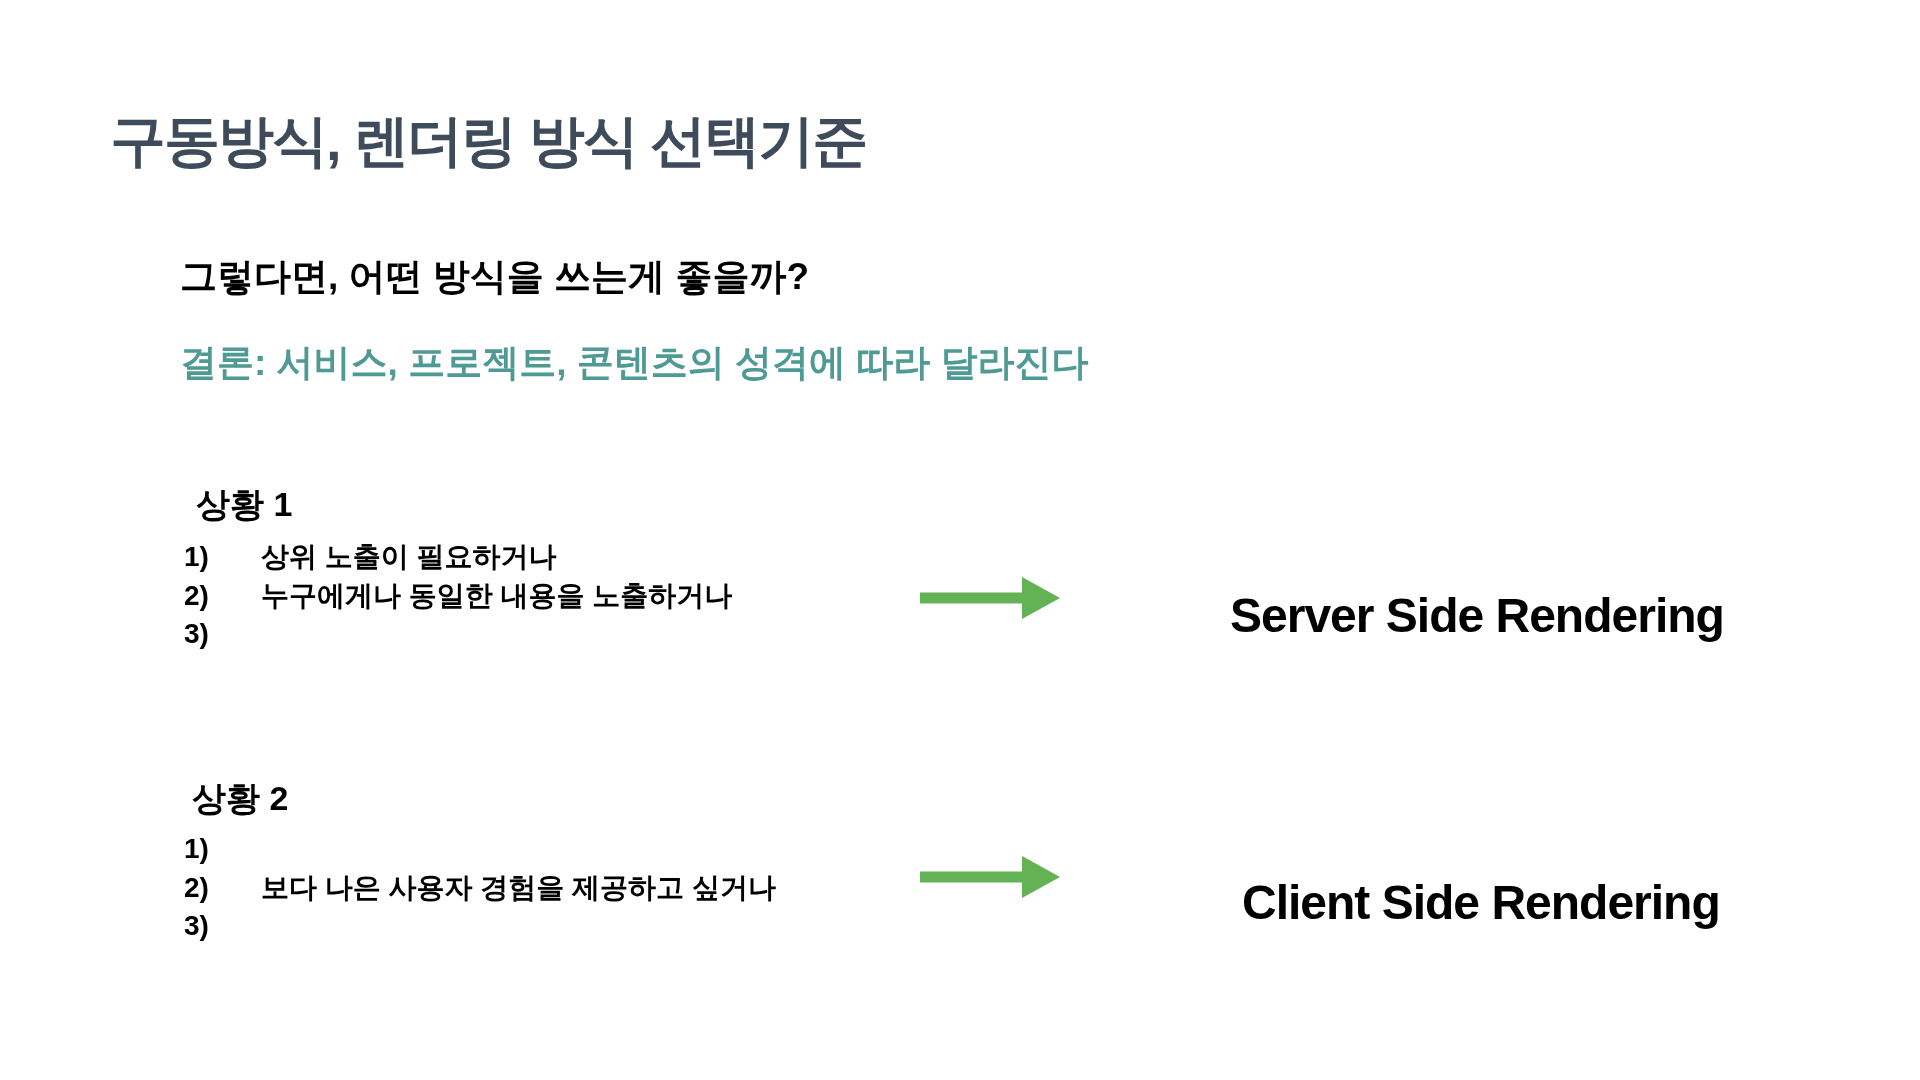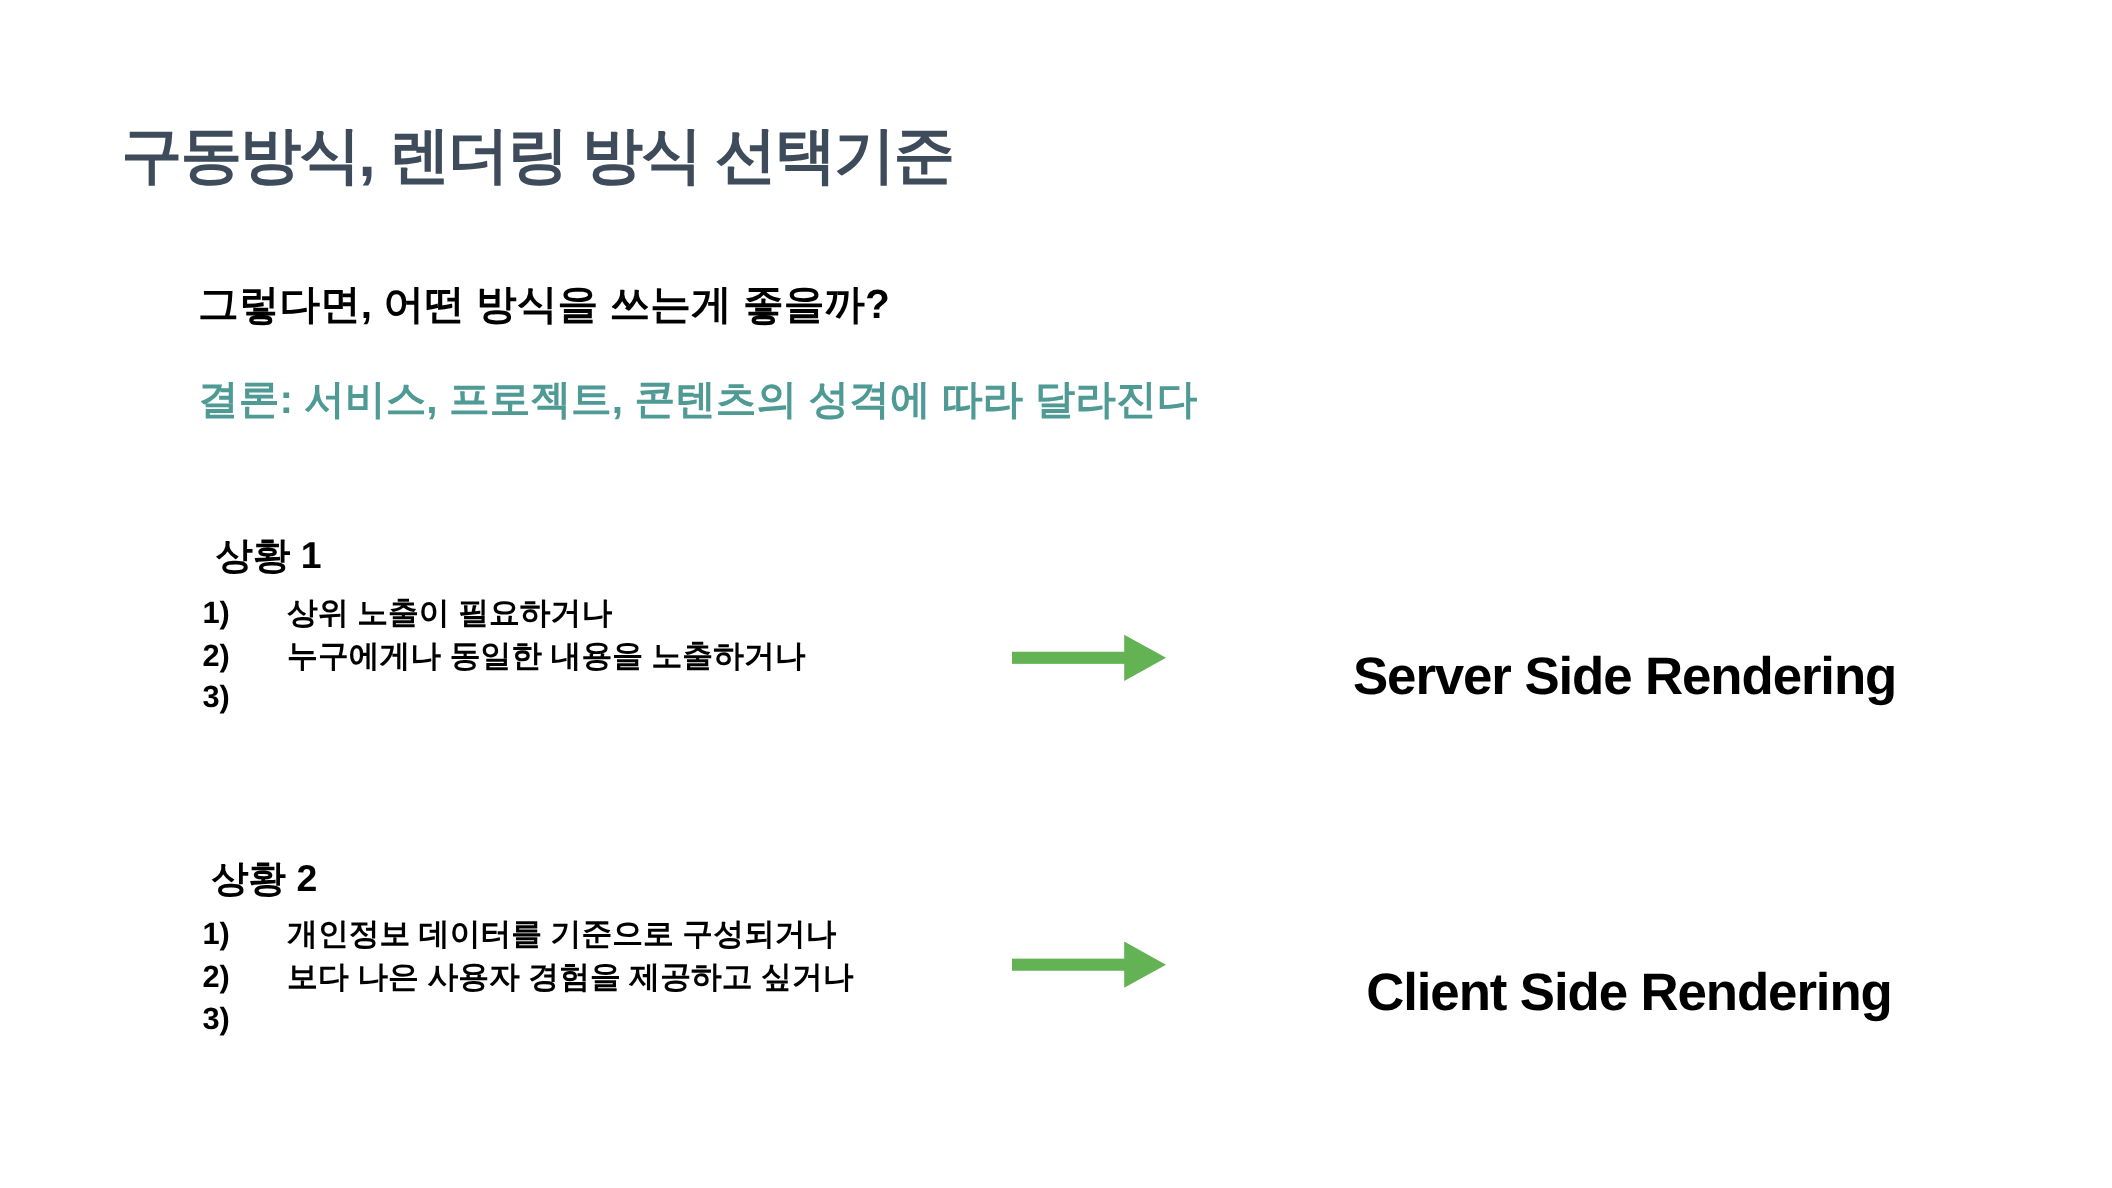--- a/index.html
+++ b/index.html
@@ -106,21 +106,20 @@
   <polygon points="102,1 140,22 102,43" fill="currentColor"></polygon>
 </svg>
 
 <div class="abs result-label" style="left:1230px;top:570px;margin-top:16px;">Server Side Rendering</div>
 
 <div class="abs section-heading" style="left:192px;top:776px;">상황 2</div>
 
 <div class="abs list" style="left:184px;top:830px;">
   <div class="list-item">
     <span class="item-num">1)</span>
-    <span class="item-text">개인정보 데이터를 기준으로 구성되거나</span>
   </div>
   <div class="list-item">
     <span class="item-num">2)</span>
     <span class="item-text">보다 나은 사용자 경험을 제공하고 싶거나</span>
   </div>
   <div class="list-item">
     <span class="item-num">3)</span>
   </div>
 </div>
 

